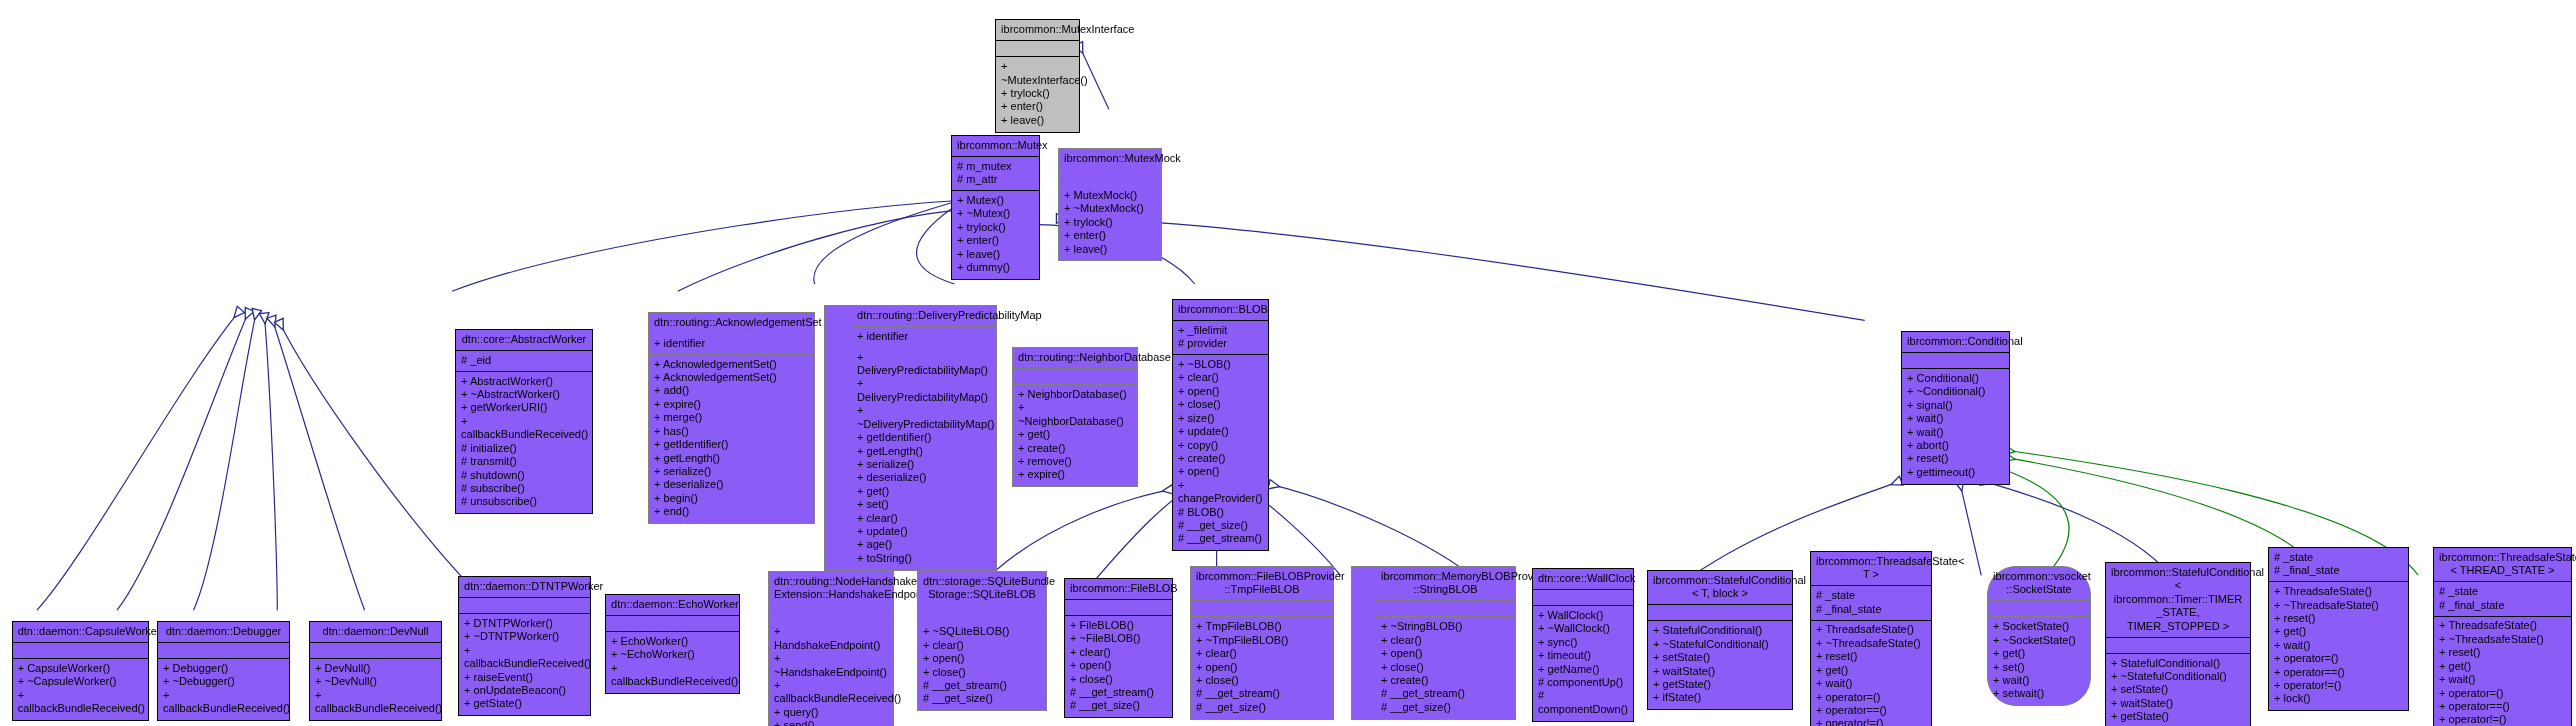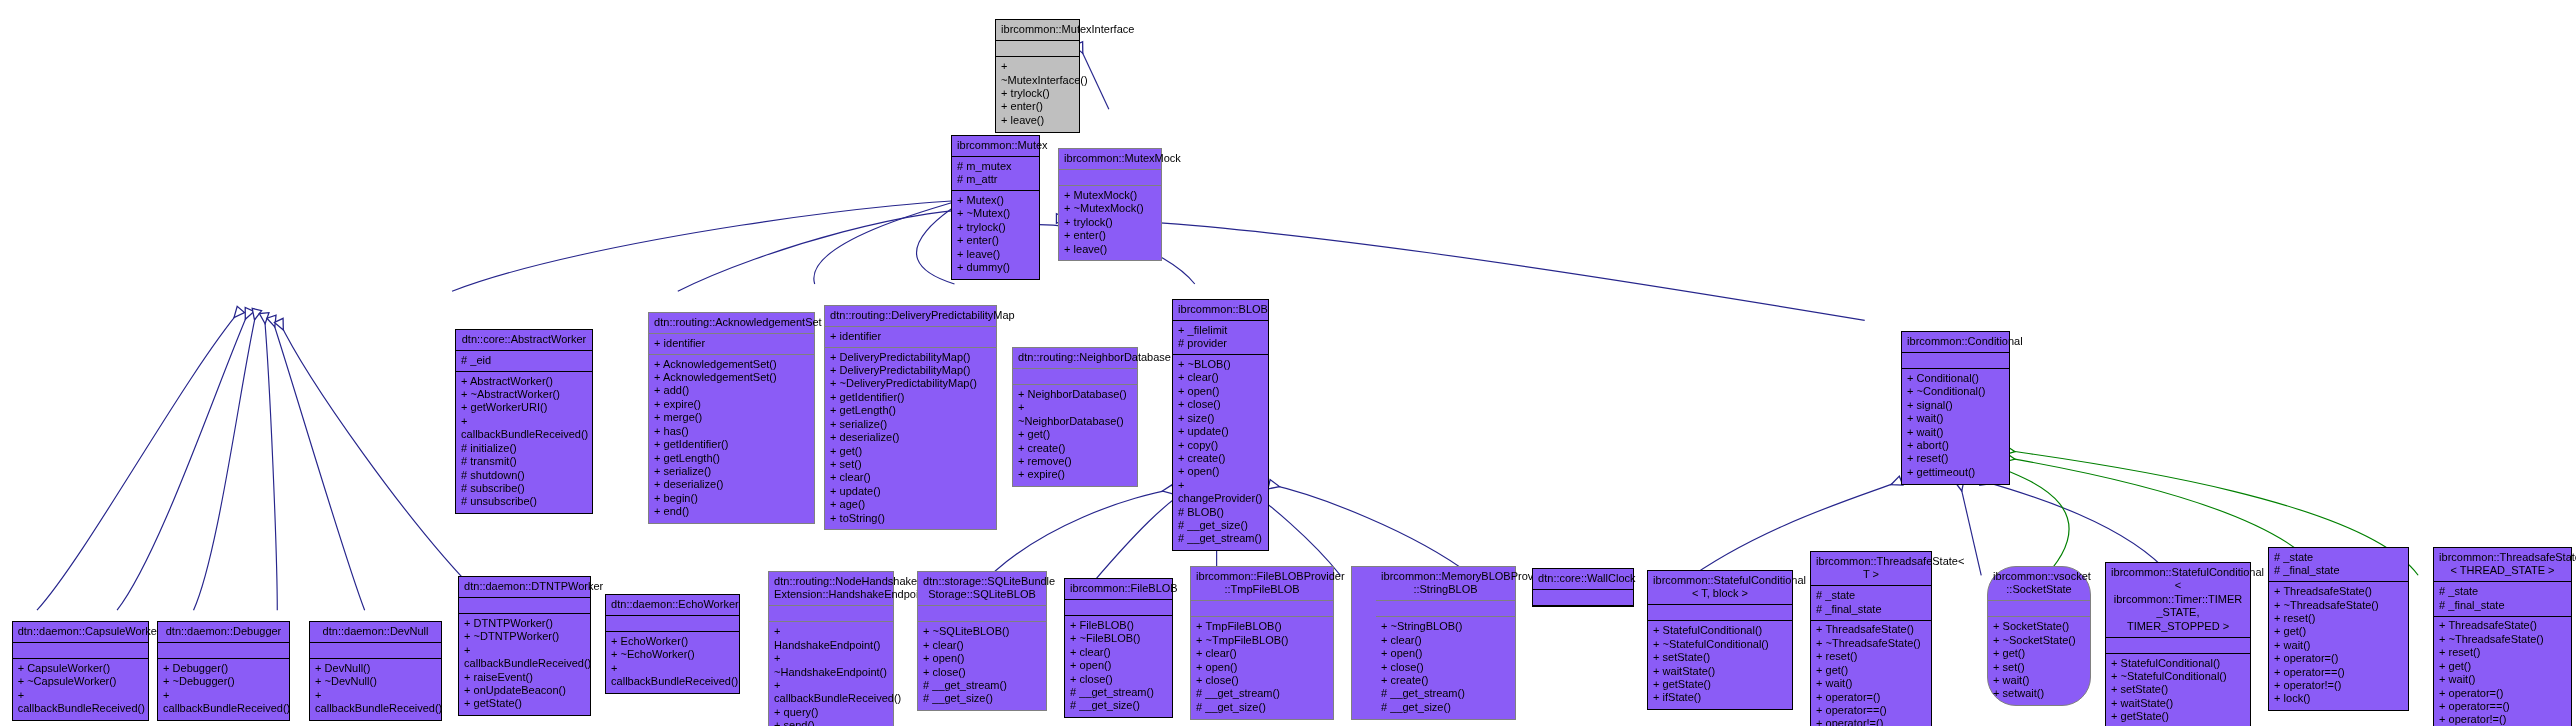--- a/index.html
+++ b/index.html
@@ -180,21 +180,21 @@
 + merge()
 + has()
 + getIdentifier()
 + getLength()
 + serialize()
 + deserialize()
 + begin()
 + end()</div>
   </div>
 
-  <div class="node" style="left:824px; top:305px; width:173px;">
+  <div class="node" style="left:824px; top:305px; width:173px;padding-left:27px;">
     <div class="title">dtn::routing::DeliveryPredictabilityMap</div>
     <div class="attrs">+ identifier</div>
     <div class="ops">+ DeliveryPredictabilityMap()
 + DeliveryPredictabilityMap()
 + ~DeliveryPredictabilityMap()
 + getIdentifier()
 + getLength()
 + serialize()
 + deserialize()
 + get()
@@ -349,20 +349,27 @@
 + open()
 + close()
 + create()
 # __get_stream()
 # __get_size()</div>
   </div>
 
   <div class="node bold" style="left:1532px; top:568px; width:102px;">
     <div class="title">dtn::core::WallClock</div>
     <div class="attrs"></div>
+    <div class="ops">+ WallClock()
++ ~WallClock()
++ sync()
++ timeout()
++ getName()
+# componentUp()
+# componentDown()</div>
   </div>
 
   <div class="node bold" style="left:1647px; top:570px; width:146px;">
     <div class="title">ibrcommon::StatefulConditional
 &lt; T, block &gt;</div>
     <div class="attrs"></div>
     <div class="ops">+ StatefulConditional()
 + ~StatefulConditional()
 + setState()
 + waitState()

